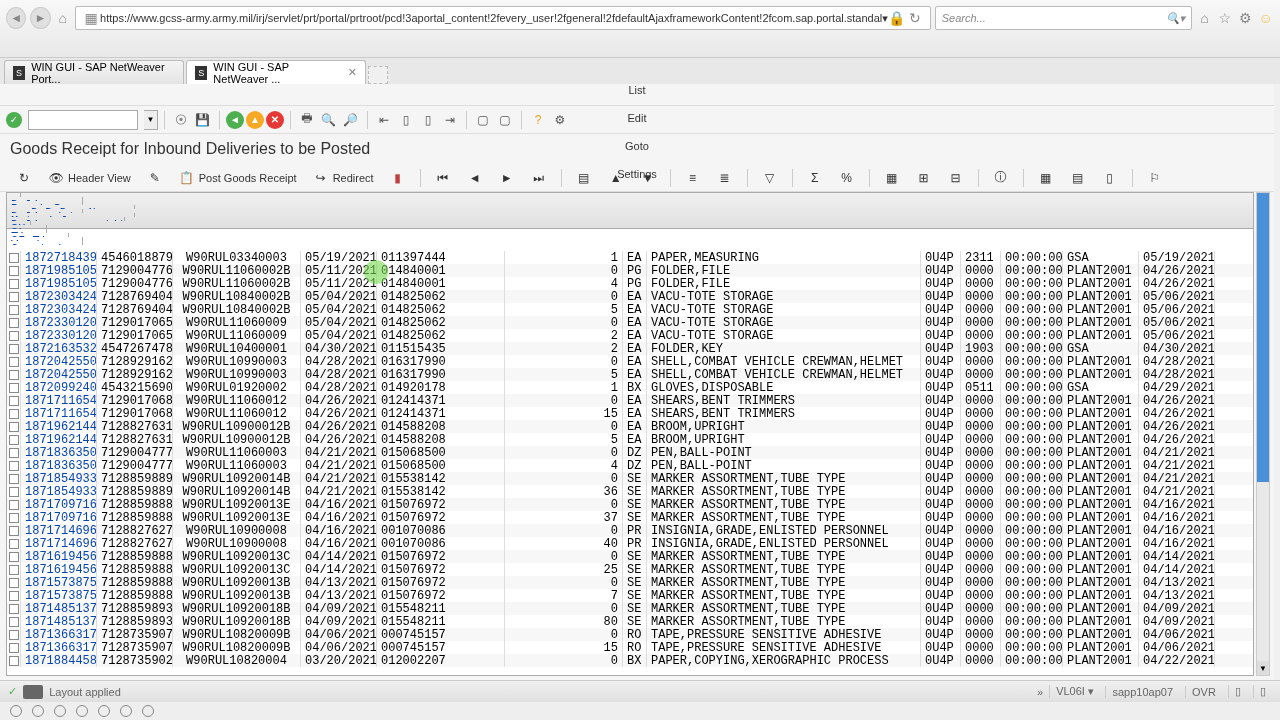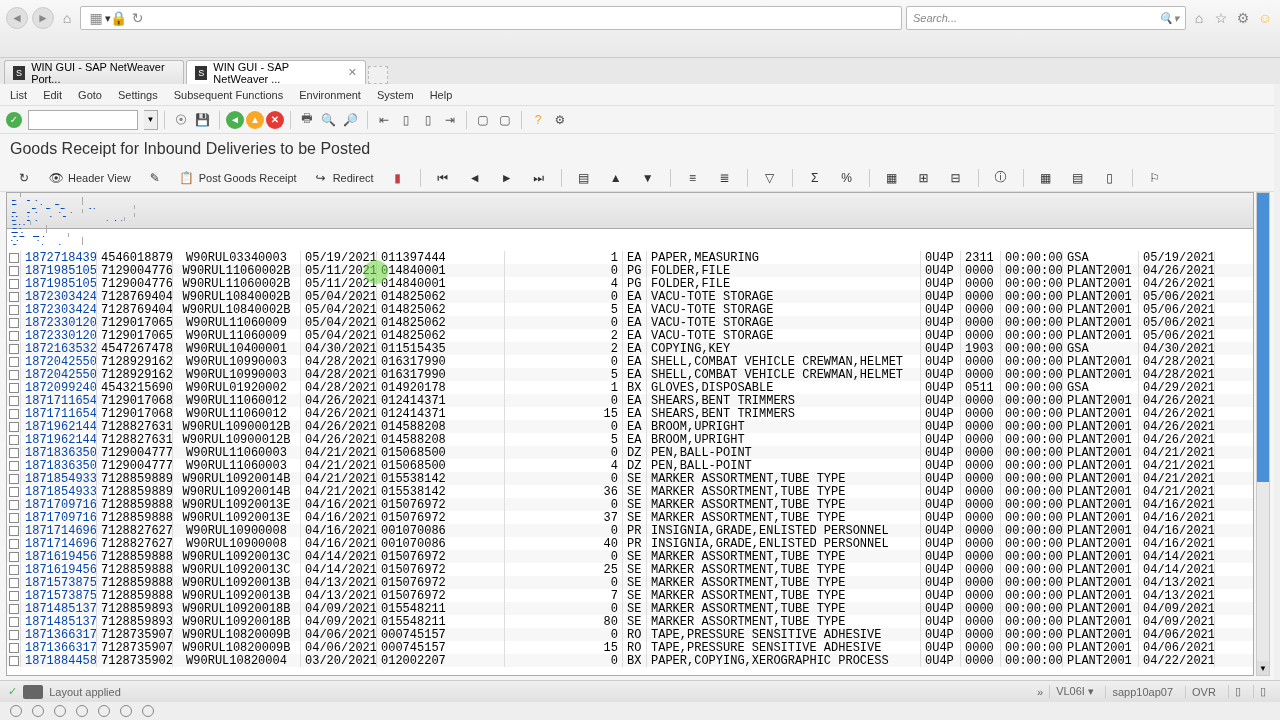--- a/index.html
+++ b/index.html
@@ -20,21 +20,21 @@
 .tab { height: 24px; padding: 0 8px; background: linear-gradient(#f4f4f4, #e4e4e4); border: 1px solid #bbb; border-bottom: none; border-radius: 3px 3px 0 0; display: flex; align-items: center; gap: 6px; font-size: 11px; margin-right: 2px; max-width: 180px; }
 .tab.active { background: #fff; }
 .tab-icon { width: 14px; height: 14px; background: #333; color: #fff; font-size: 9px; display: flex; align-items: center; justify-content: center; }
 .tab-close { color: #888; font-size: 11px; }
 .new-tab { width: 20px; height: 18px; border: 1px dashed #bbb; background: #f0f0f0; }
 
 
 .sap-area { position: absolute; top: 84px; left: 0; right: 6px; bottom: 40px; background: #f5f5f5; }
 
 
-.menu-bar { height: 22px; display: flex; align-items: center; padding: 0 10px; gap: 16px; border-bottom: 1px solid #ddd; font-size: 11px; color: #333; }
+.menu-bar { height: 22px; display: flex; align-items: center; padding: 0 10px; gap: 16px; border-bottom: 1px solid #ddd; font-size: 11px; color: #333; flex-direction: column; }
 .menu-bar span { text-decoration: underline; text-decoration-color: transparent; }
 
 
 .toolbar1 { height: 28px; display: flex; align-items: center; padding: 0 6px; gap: 2px; border-bottom: 1px solid #ddd; }
 .tb-btn { width: 20px; height: 20px; display: flex; align-items: center; justify-content: center; font-size: 12px; color: #555; border-radius: 2px; }
 .tb-btn.green-check { background: #4caf50; color: #fff; border-radius: 50%; width: 16px; height: 16px; font-size: 10px; }
 .tb-input { width: 110px; height: 20px; border: 1px solid #aaa; background: #fff; margin: 0 4px; }
 .tb-dropdown { width: 14px; height: 20px; border: 1px solid #aaa; border-left: none; background: #eee; display: flex; align-items: center; justify-content: center; font-size: 8px; }
 .tb-sep { width: 1px; height: 18px; background: #ccc; margin: 0 4px; }
 .circle-btn { width: 18px; height: 18px; border-radius: 50%; display: flex; align-items: center; justify-content: center; color: #fff; font-size: 10px; font-weight: bold; }
@@ -100,20 +100,21 @@
 </head>
 <body>
 
 <div class="browser-chrome">
   <div class="nav-bar">
     <div class="nav-btn">◄</div>
     <div class="nav-btn">►</div>
     <div class="chrome-icon">⌂</div>
     <div class="url-bar">
       <span class="chrome-icon">▦</span>
+      <span class="url-text">https://www.gcss-army.army.mil/irj/servlet/prt/portal/prtroot/pcd!3aportal_content!2fevery_user!2fgeneral!2fdefaultAjaxframeworkContent!2fcom.sap.portal.standal</span>
       <span>▾</span>
       <span class="chrome-icon">🔒</span>
       <span class="chrome-icon">↻</span>
     </div>
     <div class="search-bar">
       <span>Search...</span>
       <span>🔍</span>
       <span>▾</span>
     </div>
     <div class="chrome-icon">⌂</div>
@@ -419,21 +420,21 @@
           <div class="checkbox-cell c-chk">
             <div class="chk"></div>
           </div>
           <div class="td c-del link">1872163532</div>
           <div class="td c-pdoc">4547267478</div>
           <div class="td c-dod">W90RUL10400001</div>
           <div class="td c-ddate">04/30/2021</div>
           <div class="td c-mat">011515435</div>
           <div class="td c-qty right">2</div>
           <div class="td c-su">EA</div>
-          <div class="td c-desc">COPYING,KEY</div>
+          <div class="td c-desc">FOLDER,KEY</div>
           <div class="td c-sloc">0U4P</div>
           <div class="td c-time">1903</div>
           <div class="td c-gi">00:00:00</div>
           <div class="td c-vend">GSA</div>
           <div class="td c-created">04/30/2021</div>
         </div>
         <div class="tr">
           <div class="checkbox-cell c-chk">
             <div class="chk"></div>
           </div>

